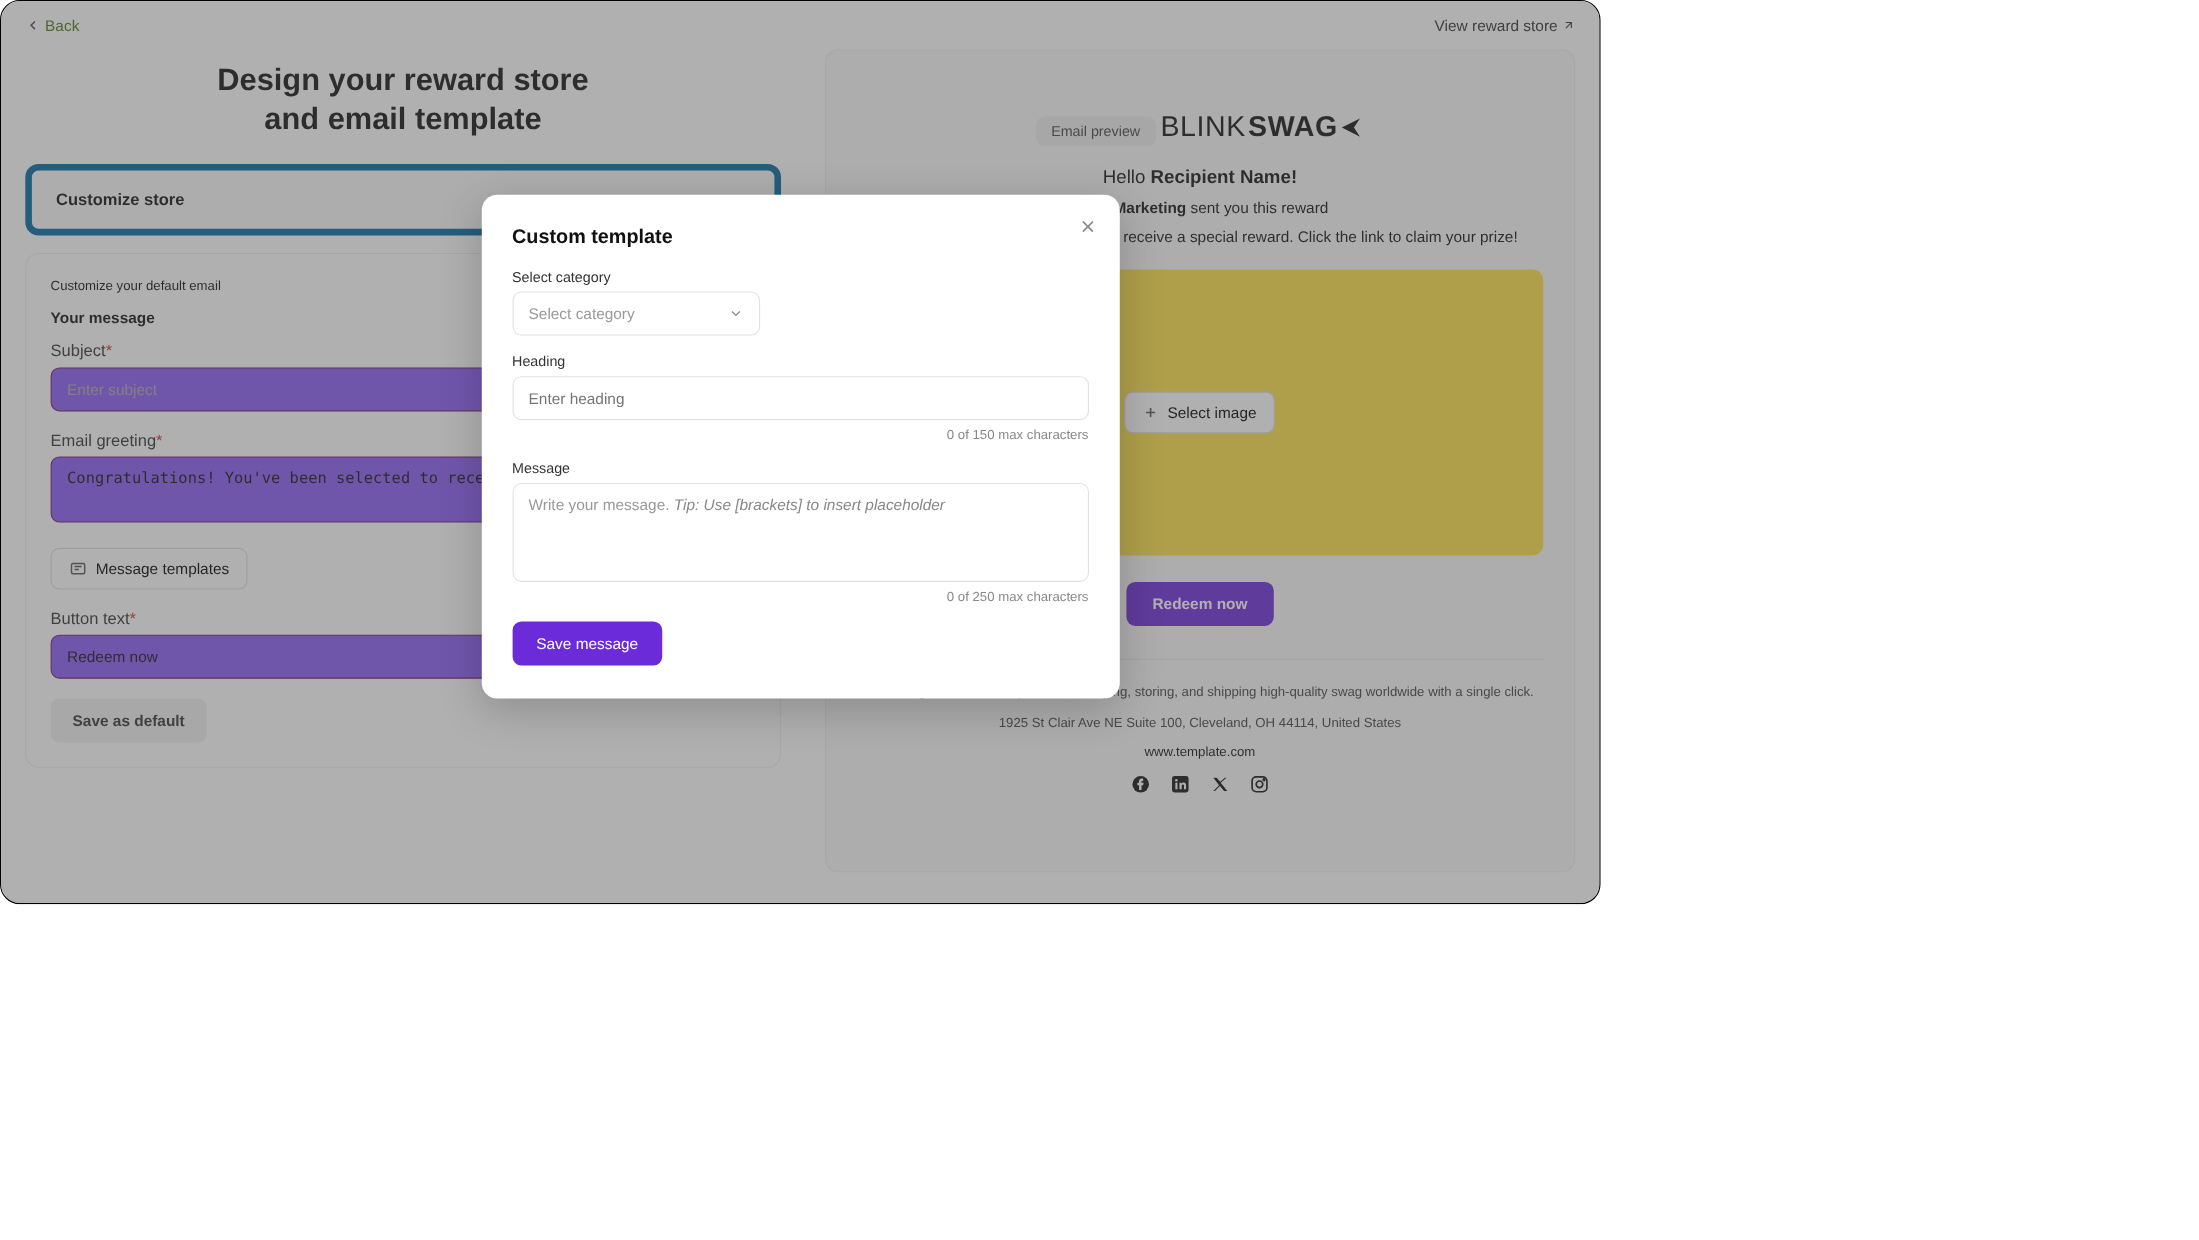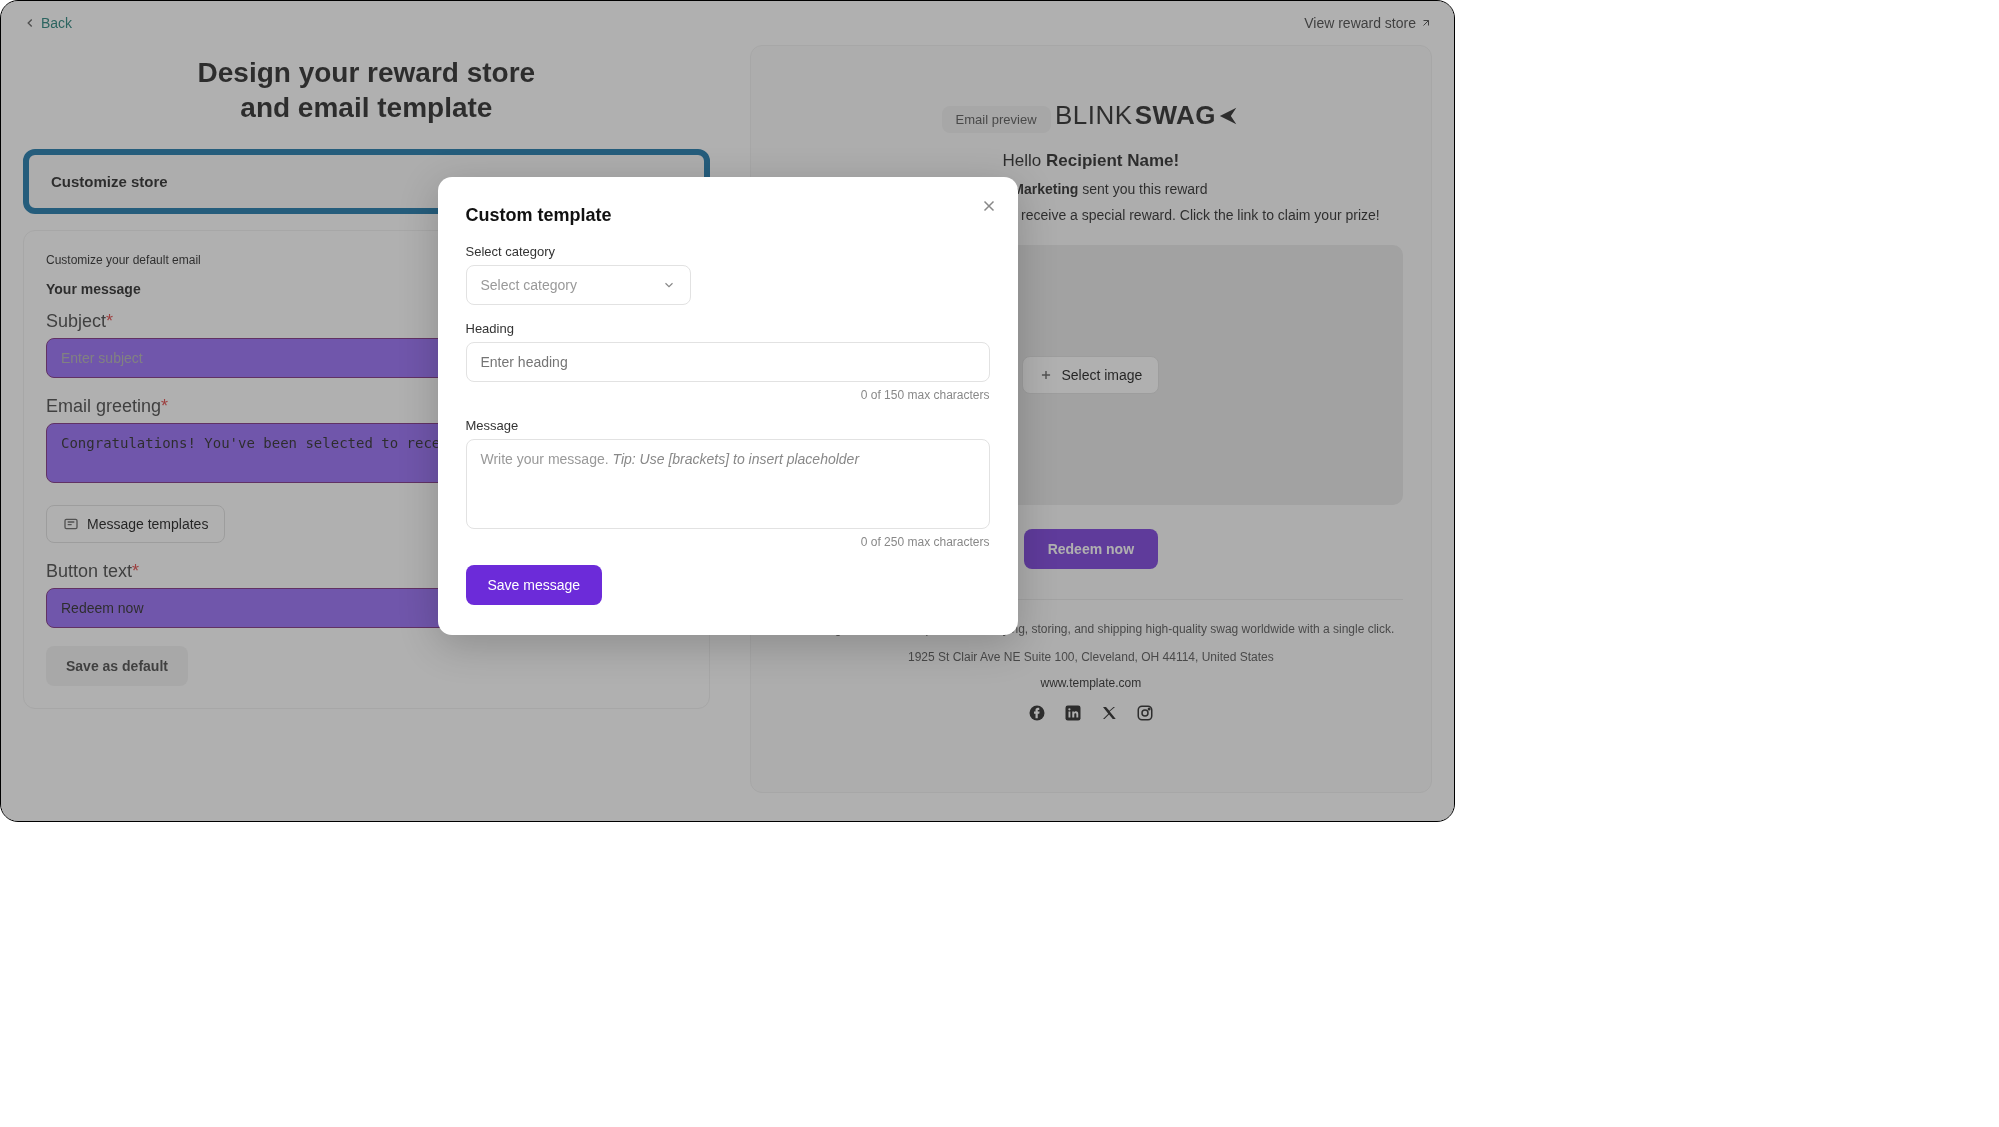--- a/index.html
+++ b/index.html
@@ -1,50 +1,50 @@
 <!DOCTYPE html>
 <html><head>
 <meta charset="utf-8">
 <style>
 * { box-sizing: border-box; margin: 0; padding: 0; }
 body { font-family: -apple-system, BlinkMacSystemFont, 'Segoe UI', sans-serif; background: #fff; color: #111; overflow: hidden; }
 .app-frame { width: 1455px; height: 822px; border: 1.5px solid #000; border-radius: 18px; margin: 0; position: relative; overflow: hidden; background: #fff; }
 .topbar { display: flex; justify-content: space-between; align-items: center; padding: 14px 22px; font-size: 14px; }
-.back-link { color: #0f766e; cursor: pointer; display: flex; align-items: center; gap: 4px; }
+.back-link { color: #4d7c0f; cursor: pointer; display: flex; align-items: center; gap: 4px; }
 .view-store { color: #333; cursor: pointer; font-weight: 500; display: flex; align-items: center; gap: 4px; }
 .content { display: flex; padding: 0 22px 22px; gap: 40px; height: calc(100% - 50px); }
 .left-col { flex: 1.1; }
 .right-col { flex: 1; background: #fafafa; border-radius: 12px; padding: 30px 28px; border: 1px solid #eee; overflow: hidden; }
 .page-title { text-align: center; font-size: 28px; font-weight: 700; line-height: 1.25; margin: 10px auto 24px; max-width: 400px; }
 .card { background: #fafafa; border-radius: 12px; padding: 18px 22px; margin-bottom: 16px; border: 6px solid #0369a1; }
 .section-head { font-weight: 600; font-size: 15px; }
 .card-main { background: #fff; border: 1px solid #eee; border-radius: 12px; padding: 22px; }
 .sub-title { font-weight: 400; font-size: 12px; margin-bottom: 14px; }
 .sub-head { font-weight: 600; font-size: 14px; margin-bottom: 14px; }
-.field-label { font-size: 18px; color: #333; margin-bottom: 6px; }
+.field-label { font-size: 15px; color: #333; margin-bottom: 6px; }
 .req { color: #d33; }
 .input, .textarea { width: 100%; border: 1px solid #701a75; border-radius: 8px; padding: 11px 14px; font-size: 14px; background: #8b5cf6; color: #111; }
 .textarea { min-height: 60px; resize: none; }
 .input::placeholder, .textarea::placeholder { color: #aaa; }
 .row { margin-bottom: 18px; }
 .btn-secondary { display: inline-flex; align-items: center; gap: 8px; border: 1px solid #ddd; background: #fff; padding: 10px 16px; border-radius: 8px; font-size: 14px; font-weight: 500; cursor: pointer; }
 .btn-save-default { display: inline-flex; background: #f1f1f1; border: none; padding: 12px 20px; border-radius: 8px; font-size: 14px; font-weight: 600; cursor: pointer; color: #333; }
 .btn-primary { background: #6c2bd9; color: #fff; border: none; padding: 12px 22px; border-radius: 8px; font-size: 14px; font-weight: 400; cursor: pointer; }
 .input-with-count { position: relative; }
 .count-side { position: absolute; right: 14px; top: 50%; transform: translateY(-50%); font-size: 13px; color: #999; }
 .preview-badge { background: #eee; color: #444; font-size: 13px; padding: 6px 14px; border-radius: 8px; display: inline-block; }
 .preview-center { text-align: center; }
 .logo { font-size: 26px; font-weight: 700; letter-spacing: 0.5px; margin: 24px 0 20px; display: inline-flex; align-items: center; gap: 2px; }
 .logo .thin { font-weight: 400; }
 .greet-line { font-size: 17px; margin-bottom: 10px; }
 .greet-line .bold { font-weight: 700; }
 .sent-line { font-size: 14px; color: #111; margin-bottom: 8px; }
 .sent-line .bold { font-weight: 600; }
 .desc-text { font-size: 14px; color: #111; margin-bottom: 20px; line-height: 1.45; padding: 0 10px; }
-.image-slot { background: #e5e5e5; border-radius: 10px; height: 260px; display: flex; align-items: center; justify-content: center; margin-bottom: 24px; }
+.image-slot { background: #fde047; border-radius: 10px; height: 260px; display: flex; align-items: center; justify-content: center; margin-bottom: 24px; }
 .select-image-btn { display: inline-flex; gap: 8px; align-items: center; background: #fff; border: 1px solid #ddd; padding: 10px 16px; border-radius: 8px; font-size: 14px; font-weight: 500; cursor: pointer; }
 .redeem-btn { background: #6c2bd9; color: #fff; border: none; padding: 12px 24px; border-radius: 8px; font-size: 14px; font-weight: 600; cursor: pointer; margin-bottom: 30px; }
 .divider { border: none; border-top: 1px solid #e5e5e5; margin: 0 0 20px; }
 .footer-text { font-size: 12px; color: #444; line-height: 1.5; margin-bottom: 4px; }
 .footer-link { font-size: 12px; color: #111; font-weight: 500; margin: 10px 0 14px; }
 .socials { display: flex; justify-content: center; gap: 18px; }
 .socials span { width: 18px; height: 18px; display: inline-flex; align-items: center; justify-content: center; }
 
 .overlay { position: absolute; inset: 0; background: rgba(80,80,80,0.45); display: flex; align-items: center; justify-content: center; border-radius: 16px; }
 .modal { background: #fff; width: 580px; border-radius: 14px; padding: 28px 28px 30px; position: relative; box-shadow: 0 10px 40px rgba(0,0,0,0.2); margin-top: -10px; }

